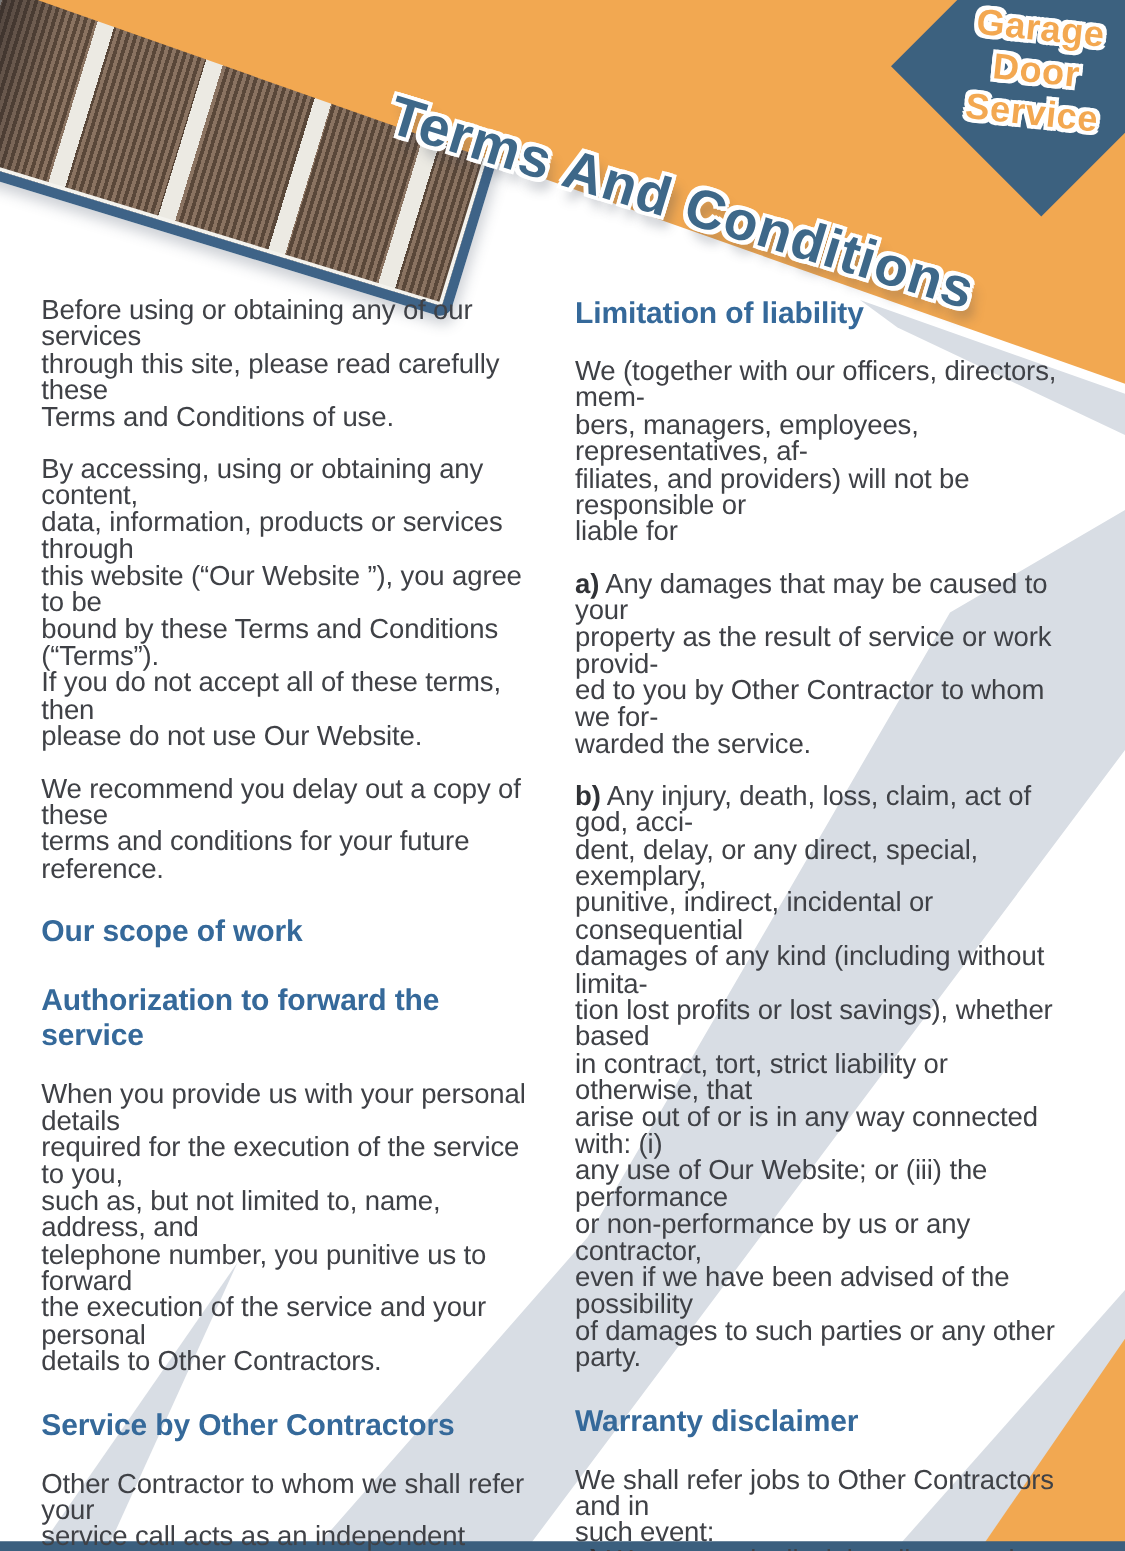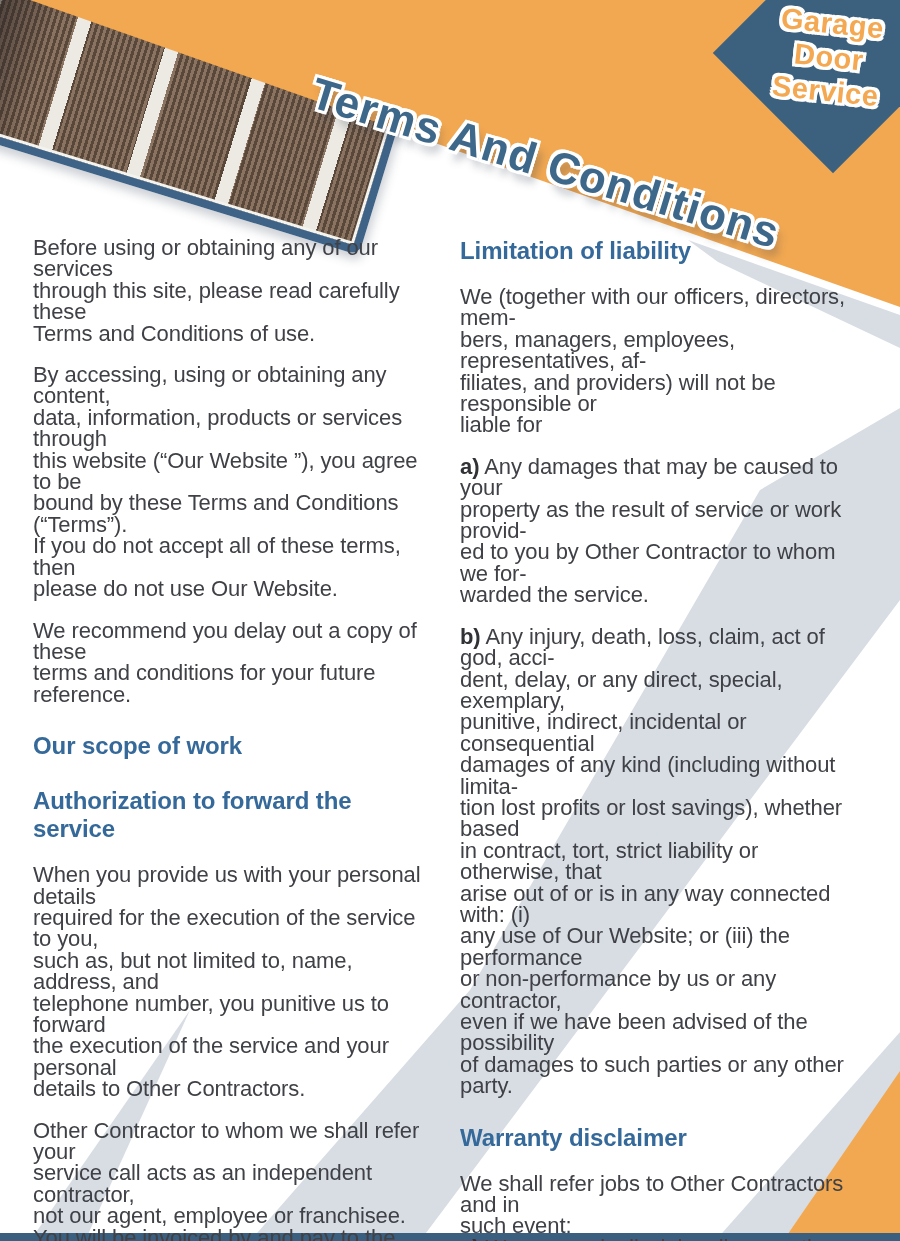--- a/index.html
+++ b/index.html
@@ -105,20 +105,21 @@
         <div class="para">We recommend you delay out a copy of these
 terms and conditions for your future reference.</div>
         <div class="sec-heading">Our scope of work</div>
         <div class="sec-heading">Authorization to forward the service</div>
         <div class="para">When you provide us with your personal details
 required for the execution of the service to you,
 such as, but not limited to, name, address, and
 telephone number, you punitive us to forward
 the execution of the service and your personal
 details to Other Contractors.</div>
+        <div class="sec-heading">Service by Other Contractors</div>
         <div class="para">Other Contractor to whom we shall refer your
 service call acts as an independent contractor,
 not our agent, employee or franchisee.
 You will be invoiced by and pay to the Other
 Contractor.
 Warranties for services provided to you will be
 given by the Other Contractor only.</div>
         <div class="para">Our company name on this website is NOT our
 legal name and we use it ONLY for advertising
 purposes.</div>

